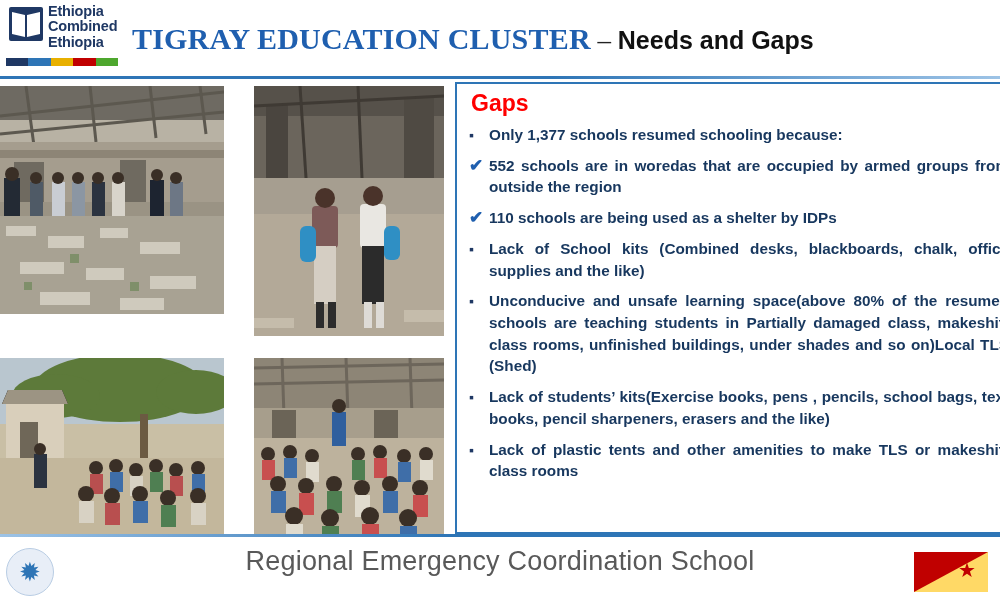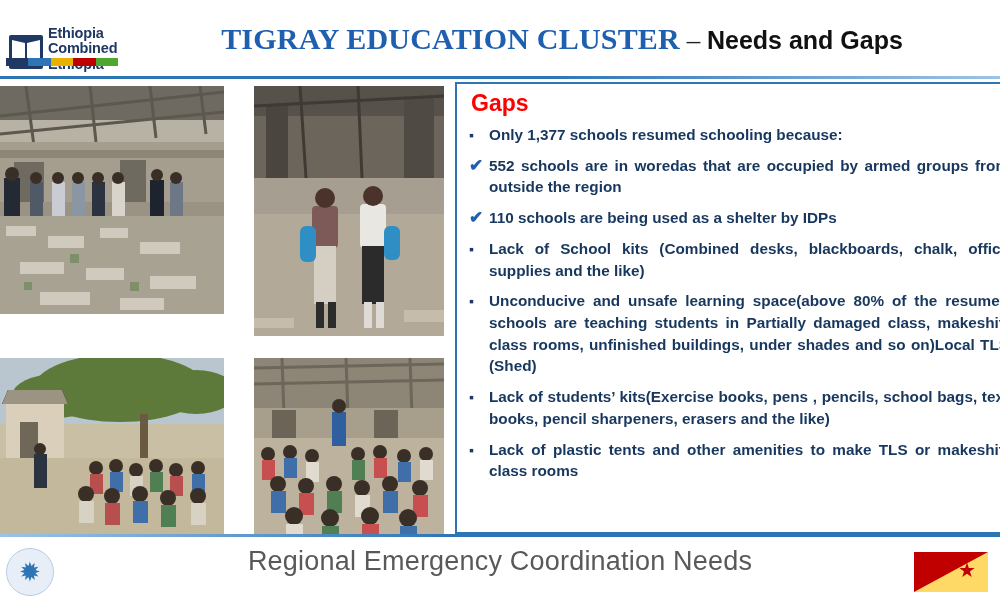--- a/index.html
+++ b/index.html
@@ -20,21 +20,21 @@
     position: absolute;
     left: 0; top: 0;
     width: 1000px; height: 78px;
     background: #ffffff;
   }
   .logo-box {
     position: absolute;
     left: 8px; top: 4px;
     width: 118px; height: 68px;
     display: flex;
-    align-items: flex-end;
+    align-items: flex-start;
     gap: 4px;
   }
   .logo-book {
     width: 36px; height: 40px;
     position: relative;
     flex: 0 0 auto;
   }
   .logo-text {
     font-size: 14.5px;
     font-weight: bold;
@@ -48,21 +48,20 @@
     width: 112px; height: 8px;
     display: flex;
   }
   .logo-bars span { flex: 1 1 auto; height: 100%; }
 
   .title-wrap {
     position: absolute;
     left: 132px; top: 22px;
     width: 860px;
     white-space: nowrap;
-    text-align: center;
   }
   .title-main {
     font-family: "Liberation Serif", serif;
     font-size: 30px;
     font-weight: bold;
     color: #1F5FAF;
     letter-spacing: 0.2px;
   }
   .title-dash {
     font-family: "Liberation Serif", serif;
@@ -498,19 +497,19 @@
   </div>
 </div>
 
 <div class="footer">
   <div class="footer-rule"></div>
 
   <div class="footer-seal">
     <span class="seal-star">✹</span>
   </div>
 
-  <div class="footer-text">Regional Emergency Coordination Needs</div>
+  <div class="footer-text">Regional Emergency Coordination School</div>
 
   <div class="footer-flag">
     <div class="flag-tri"></div>
     <span class="flag-star">★</span>
   </div>
 </div>
 
 </body></html>

